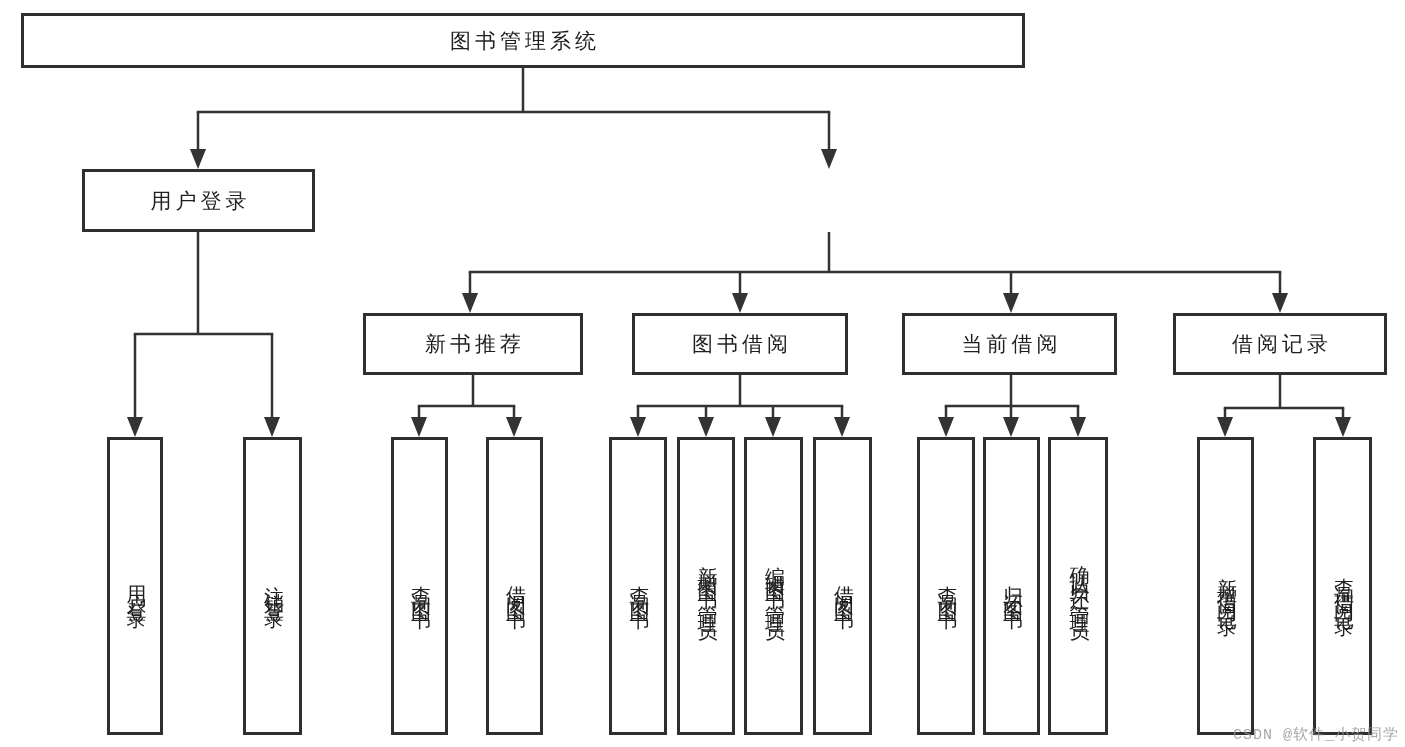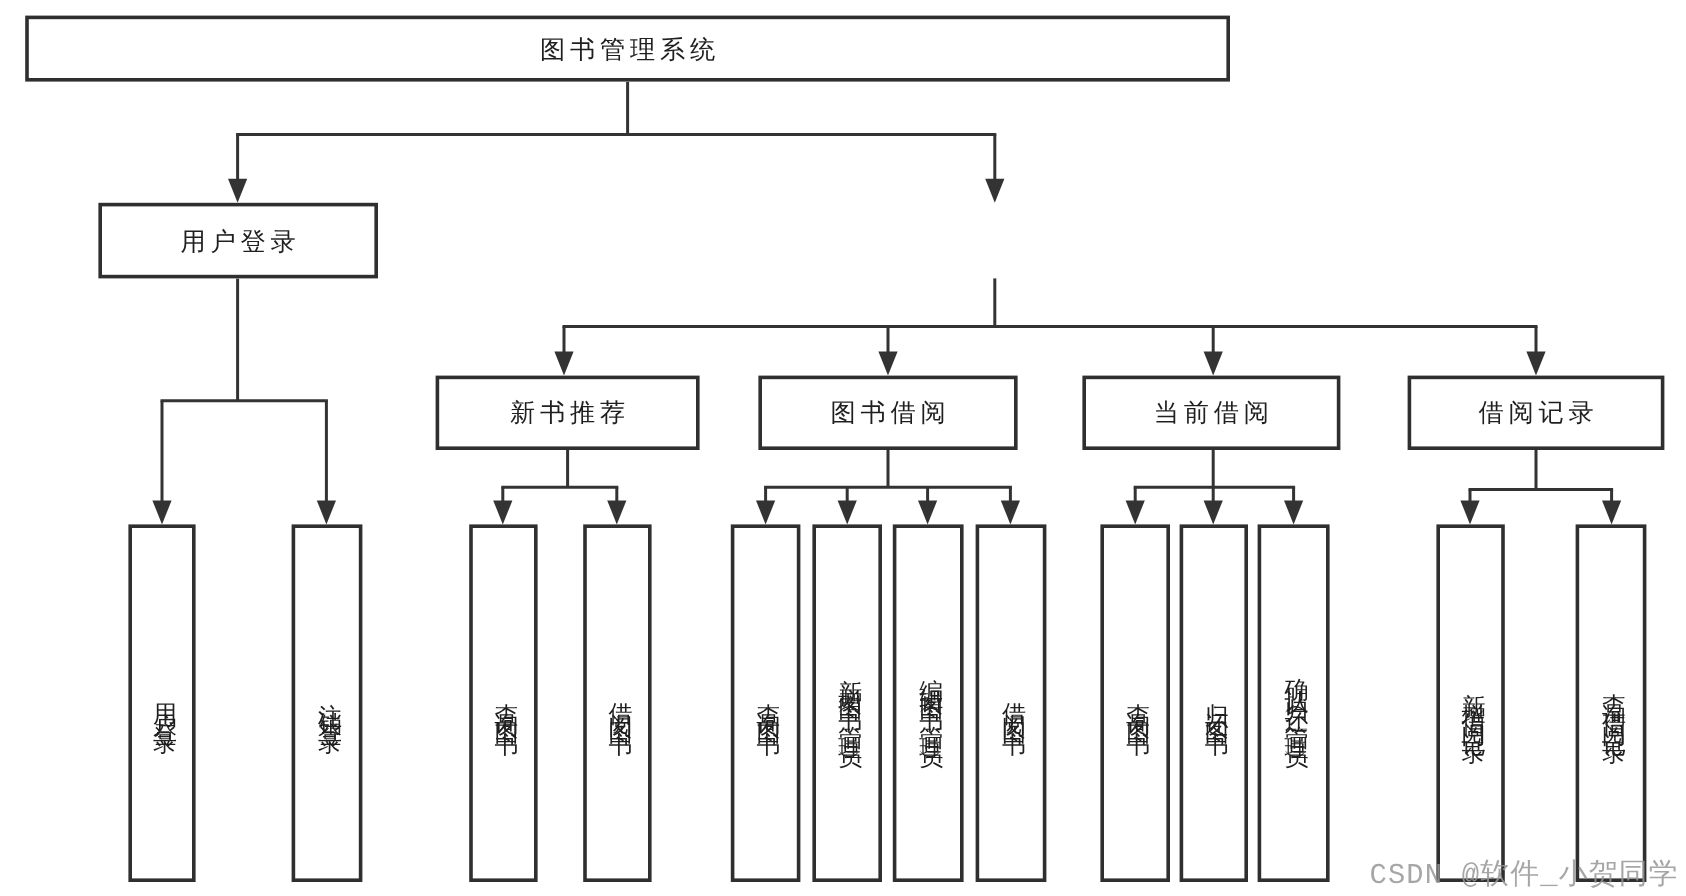--- a/index.html
+++ b/index.html
@@ -39,21 +39,21 @@
     letter-spacing: 8px;
     text-indent: 0;
     line-height: 1;
     font-size: 20px;
     white-space: nowrap;
   }
   #watermark {
     position: absolute;
     right: 6px;
     bottom: 3px;
-    font-size: 24px;
+    font-size: 15px;
     letter-spacing: 1px;
     color: rgba(150,150,150,0.85);
     white-space: nowrap;
     z-index: 5;
   }
 </style>
 </head>
 <body>
 
 <div id="canvas">

